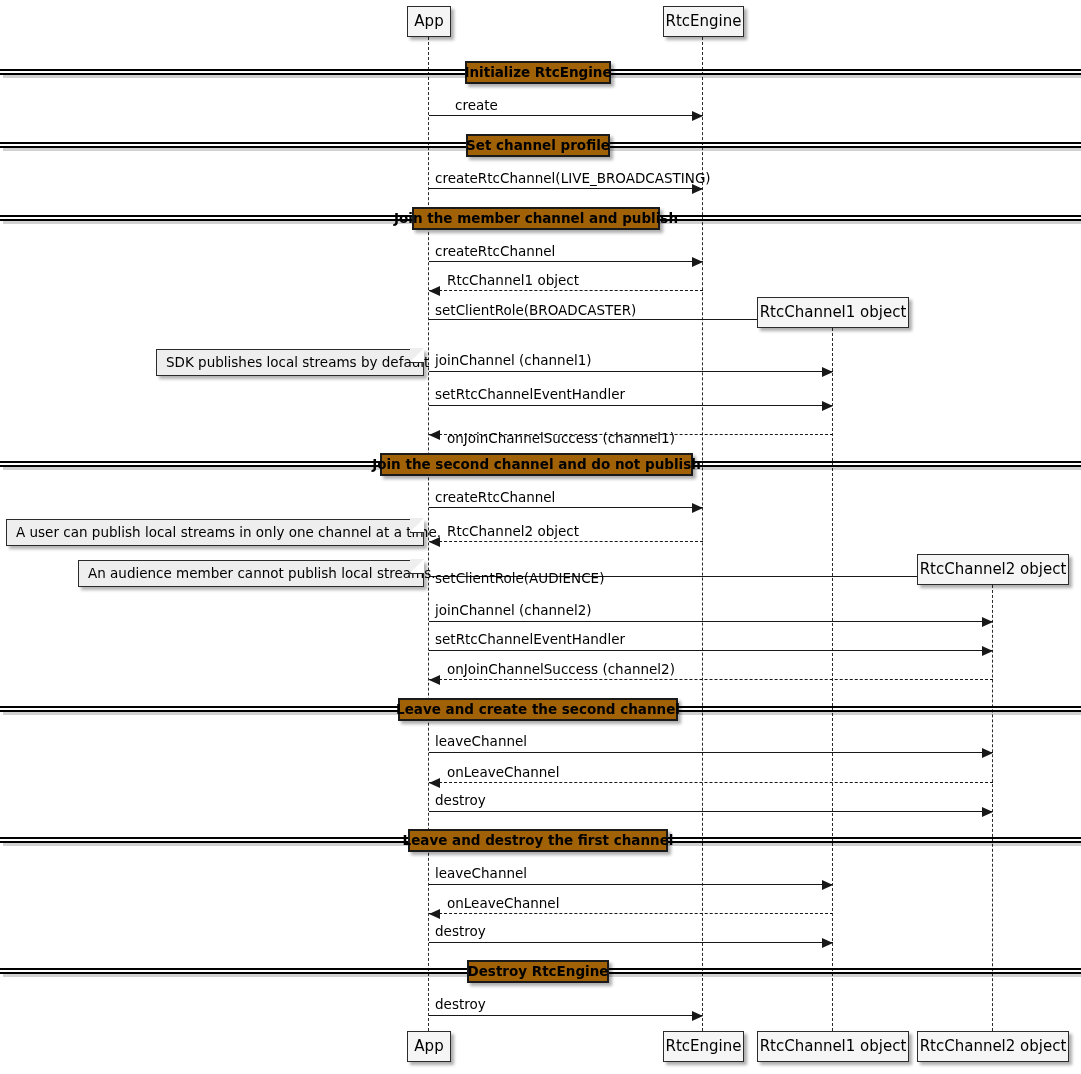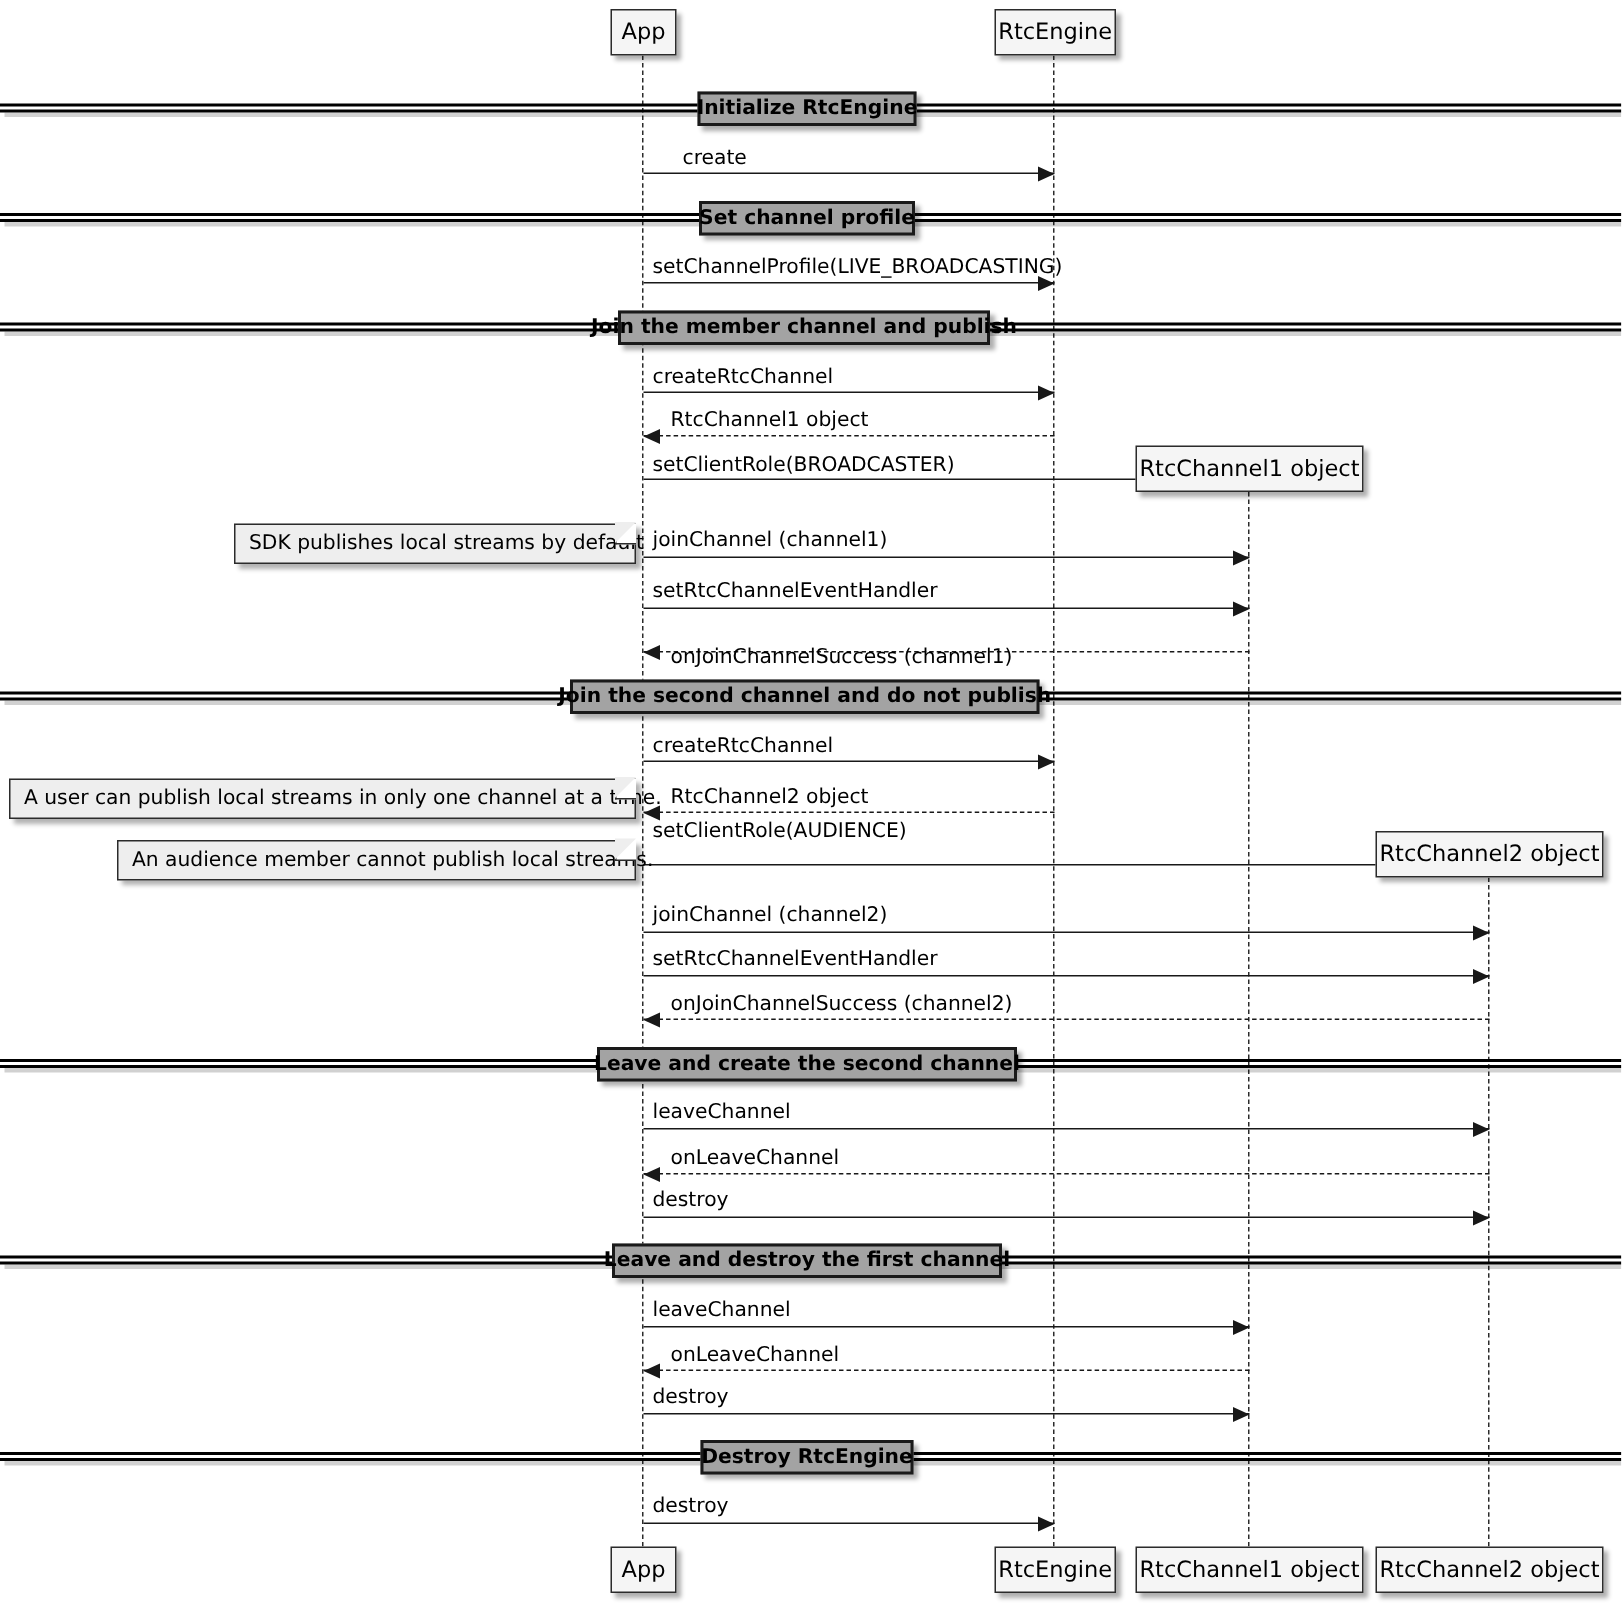--- a/index.html
+++ b/index.html
@@ -67,21 +67,21 @@
     position: absolute;
     left: 3px;
     width: 1078px;
     height: 3px;
     background: rgba(0,0,0,0.18);
     z-index: 2;
   }
   .divider-label {
     position: absolute;
     box-sizing: border-box;
-    background: #a3a3a3;
+    background: #a16207;
     border: 2px solid #1A1A1A;
     color: #000000;
     font-size: 13.5px;
     font-weight: bold;
     line-height: 1;
     display: flex;
     align-items: center;
     justify-content: center;
     white-space: nowrap;
     box-shadow: 3px 3px 3px rgba(0,0,0,0.32);
@@ -208,21 +208,21 @@
       <div class="divider-label" style="left: 467px; width: 142px; height: 23px; top: 960px;">
         <span>Destroy RtcEngine</span>
       </div>
     </div>
   <div id="messages-layer">
       <div class="msg-line" style="left: 429px; width: 274px; top: 115px;"></div>
       <div class="msg-arrow right" style="top: 110.5px; left: 692px;"></div>
       <div class="msg-label" style="left: 435px; top: 99px; margin-left: 20px;">create</div>
       <div class="msg-line" style="left: 429px; width: 274px; top: 188px;"></div>
       <div class="msg-arrow right" style="top: 183.5px; left: 692px;"></div>
-      <div class="msg-label" style="left: 435px; top: 172px;">setChannelProfile(LIVE_BROADCASTING)</div>
+      <div class="msg-label" style="left: 435px; top: 172px;">createRtcChannel(LIVE_BROADCASTING)</div>
       <div class="msg-line" style="left: 429px; width: 274px; top: 261px;"></div>
       <div class="msg-arrow right" style="top: 256.5px; left: 692px;"></div>
       <div class="msg-label" style="left: 435px; top: 245px;">createRtcChannel</div>
       <div class="msg-line dashed" style="left: 429px; width: 274px; top: 290px;"></div>
       <div class="msg-arrow left" style="top: 285.5px; left: 429px;"></div>
       <div class="msg-label" style="left: 447px; top: 274px;">RtcChannel1 object</div>
       <div class="msg-line" style="left: 429px; width: 404px; top: 319px;"></div>
       <div class="msg-arrow right" style="top: 314.5px; left: 822px;"></div>
       <div class="msg-label" style="left: 435px; top: 304px;">setClientRole(BROADCASTER)</div>
       <div class="msg-line" style="left: 429px; width: 404px; top: 371px;"></div>
@@ -235,21 +235,21 @@
       <div class="msg-arrow left" style="top: 429.5px; left: 429px;"></div>
       <div class="msg-label" style="left: 447px; top: 432px;">onJoinChannelSuccess (channel1)</div>
       <div class="msg-line" style="left: 429px; width: 274px; top: 507px;"></div>
       <div class="msg-arrow right" style="top: 502.5px; left: 692px;"></div>
       <div class="msg-label" style="left: 435px; top: 491px;">createRtcChannel</div>
       <div class="msg-line dashed" style="left: 429px; width: 274px; top: 541px;"></div>
       <div class="msg-arrow left" style="top: 536.5px; left: 429px;"></div>
       <div class="msg-label" style="left: 447px; top: 525px;">RtcChannel2 object</div>
       <div class="msg-line" style="left: 429px; width: 564px; top: 576px;"></div>
       <div class="msg-arrow right" style="top: 571.5px; left: 982px;"></div>
-      <div class="msg-label" style="left: 435px; top: 548px;">setClientRole(AUDIENCE)</div>
+      <div class="msg-label" style="left: 435px; top: 572px;">setClientRole(AUDIENCE)</div>
       <div class="msg-line" style="left: 429px; width: 564px; top: 621px;"></div>
       <div class="msg-arrow right" style="top: 616.5px; left: 982px;"></div>
       <div class="msg-label" style="left: 435px; top: 604px;">joinChannel (channel2)</div>
       <div class="msg-line" style="left: 429px; width: 564px; top: 650px;"></div>
       <div class="msg-arrow right" style="top: 645.5px; left: 982px;"></div>
       <div class="msg-label" style="left: 435px; top: 633px;">setRtcChannelEventHandler</div>
       <div class="msg-line dashed" style="left: 429px; width: 564px; top: 679px;"></div>
       <div class="msg-arrow left" style="top: 674.5px; left: 429px;"></div>
       <div class="msg-label" style="left: 447px; top: 663px;">onJoinChannelSuccess (channel2)</div>
       <div class="msg-line" style="left: 429px; width: 564px; top: 752px;"></div>

